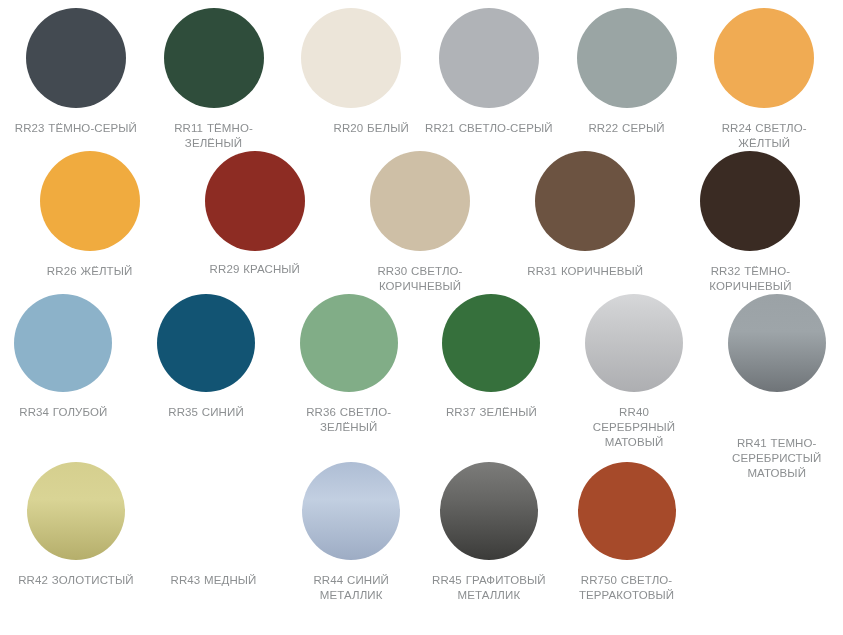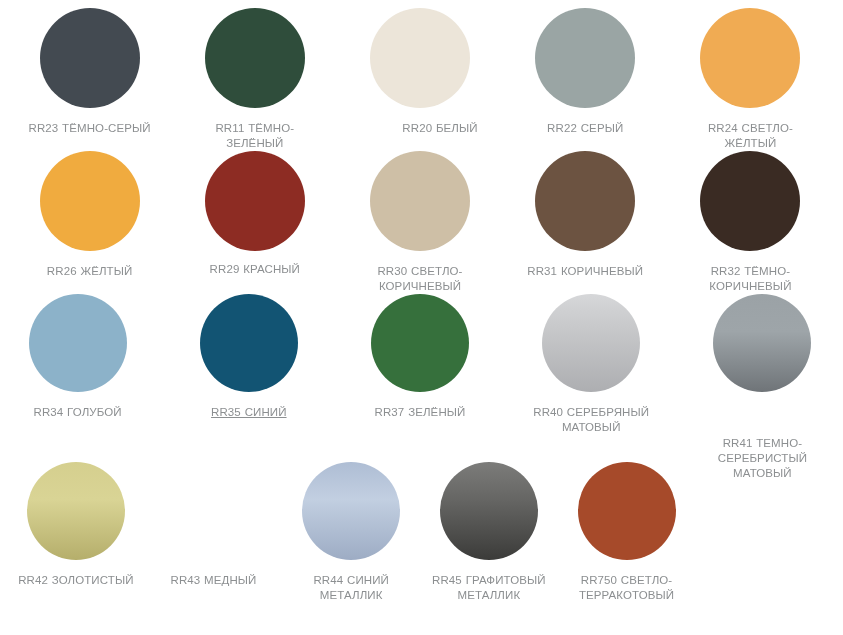--- a/index.html
+++ b/index.html
@@ -87,20 +87,24 @@
     </div>
     <div class="cell">
       <div class="swatch" style="background: rgb(47, 77, 59);"></div>
       <div class="label" style="color: rgb(140, 143, 145);">RR11 ТЁМНО-ЗЕЛЁНЫЙ</div>
     </div>
     <div class="cell">
       <div class="swatch" style="background: rgb(236, 229, 217);"></div>
       <div class="label" style="color: rgb(140, 143, 145); margin-left: 40px;">RR20 БЕЛЫЙ</div>
     </div>
     <div class="cell">
+      <div class="swatch" style="background: rgb(176, 179, 183);"></div>
+      <div class="label" style="color: rgb(140, 143, 145);">RR21 СВЕТЛО-СЕРЫЙ</div>
+    </div>
+    <div class="cell">
       <div class="swatch" style="background: rgb(154, 165, 164);"></div>
       <div class="label" style="color: rgb(140, 143, 145);">RR22 СЕРЫЙ</div>
     </div>
     <div class="cell">
       <div class="swatch" style="background: rgb(240, 171, 83);"></div>
       <div class="label" style="color: rgb(140, 143, 145);">RR24 СВЕТЛО-ЖЁЛТЫЙ</div>
     </div>
   </div>
 
   <div class="row row-2">
@@ -126,21 +130,25 @@
     </div>
   </div>
 
   <div class="row row-3">
     <div class="cell">
       <div class="swatch" style="background: rgb(140, 178, 201);"></div>
       <div class="label" style="color: rgb(140, 143, 145);">RR34 ГОЛУБОЙ</div>
     </div>
     <div class="cell">
       <div class="swatch" style="background: rgb(18, 84, 115);"></div>
-      <div class="label" style="color: rgb(140, 143, 145); text-decoration: underline;">RR35 СИНИЙ</div>
+      <div class="label" style="color: rgb(140, 143, 145);">RR35 СИНИЙ</div>
+    </div>
+    <div class="cell">
+      <div class="swatch" style="background: rgb(129, 173, 135);"></div>
+      <div class="label" style="color: rgb(140, 143, 145);">RR36 СВЕТЛО-ЗЕЛЁНЫЙ</div>
     </div>
     <div class="cell">
       <div class="swatch" style="background: rgb(54, 112, 60);"></div>
       <div class="label" style="color: rgb(140, 143, 145);">RR37 ЗЕЛЁНЫЙ</div>
     </div>
     <div class="cell">
       <div class="swatch" style="background: linear-gradient(rgb(214, 215, 217) 0%, rgb(198, 199, 201) 38%, rgb(173, 174, 177) 100%);"></div>
       <div class="label" style="color: rgb(140, 143, 145);">RR40 СЕРЕБРЯНЫЙ МАТОВЫЙ</div>
     </div>
     <div class="cell">

